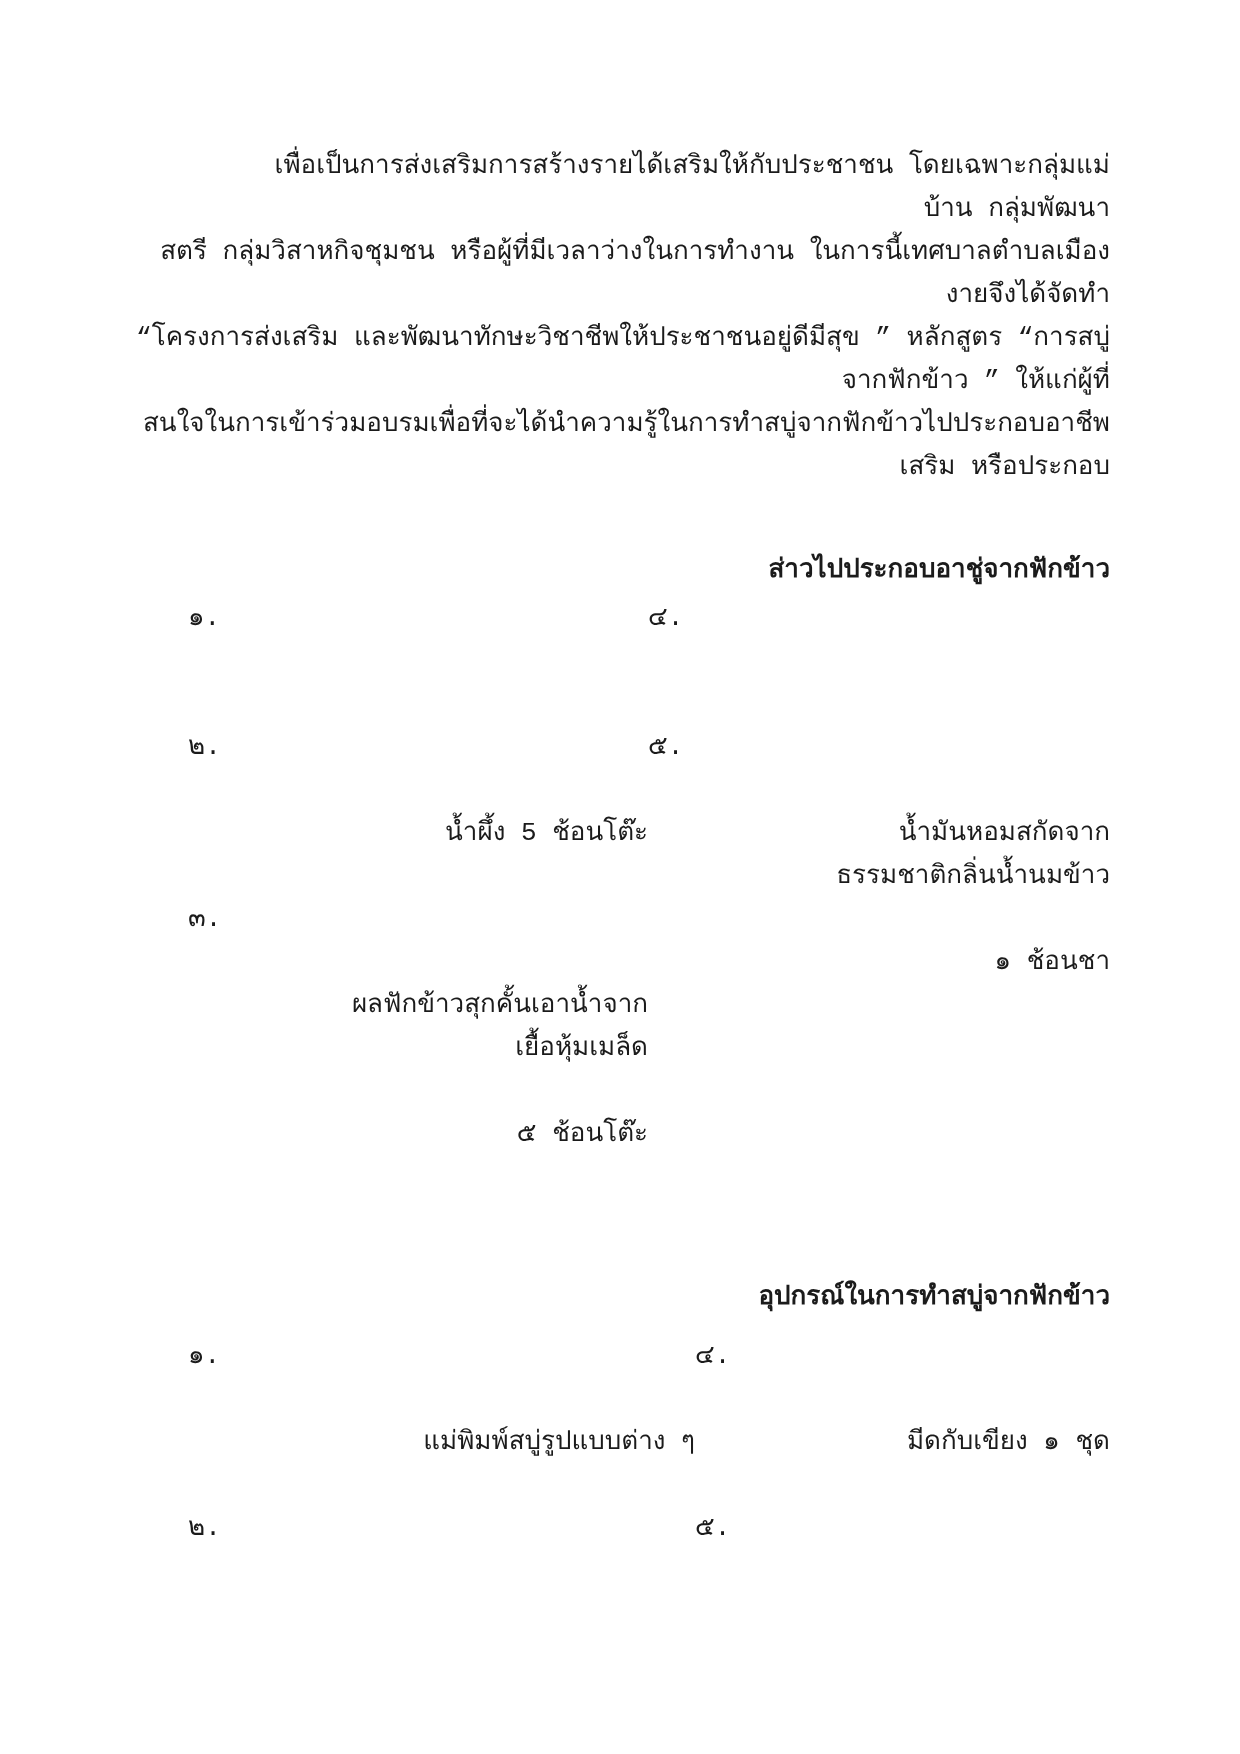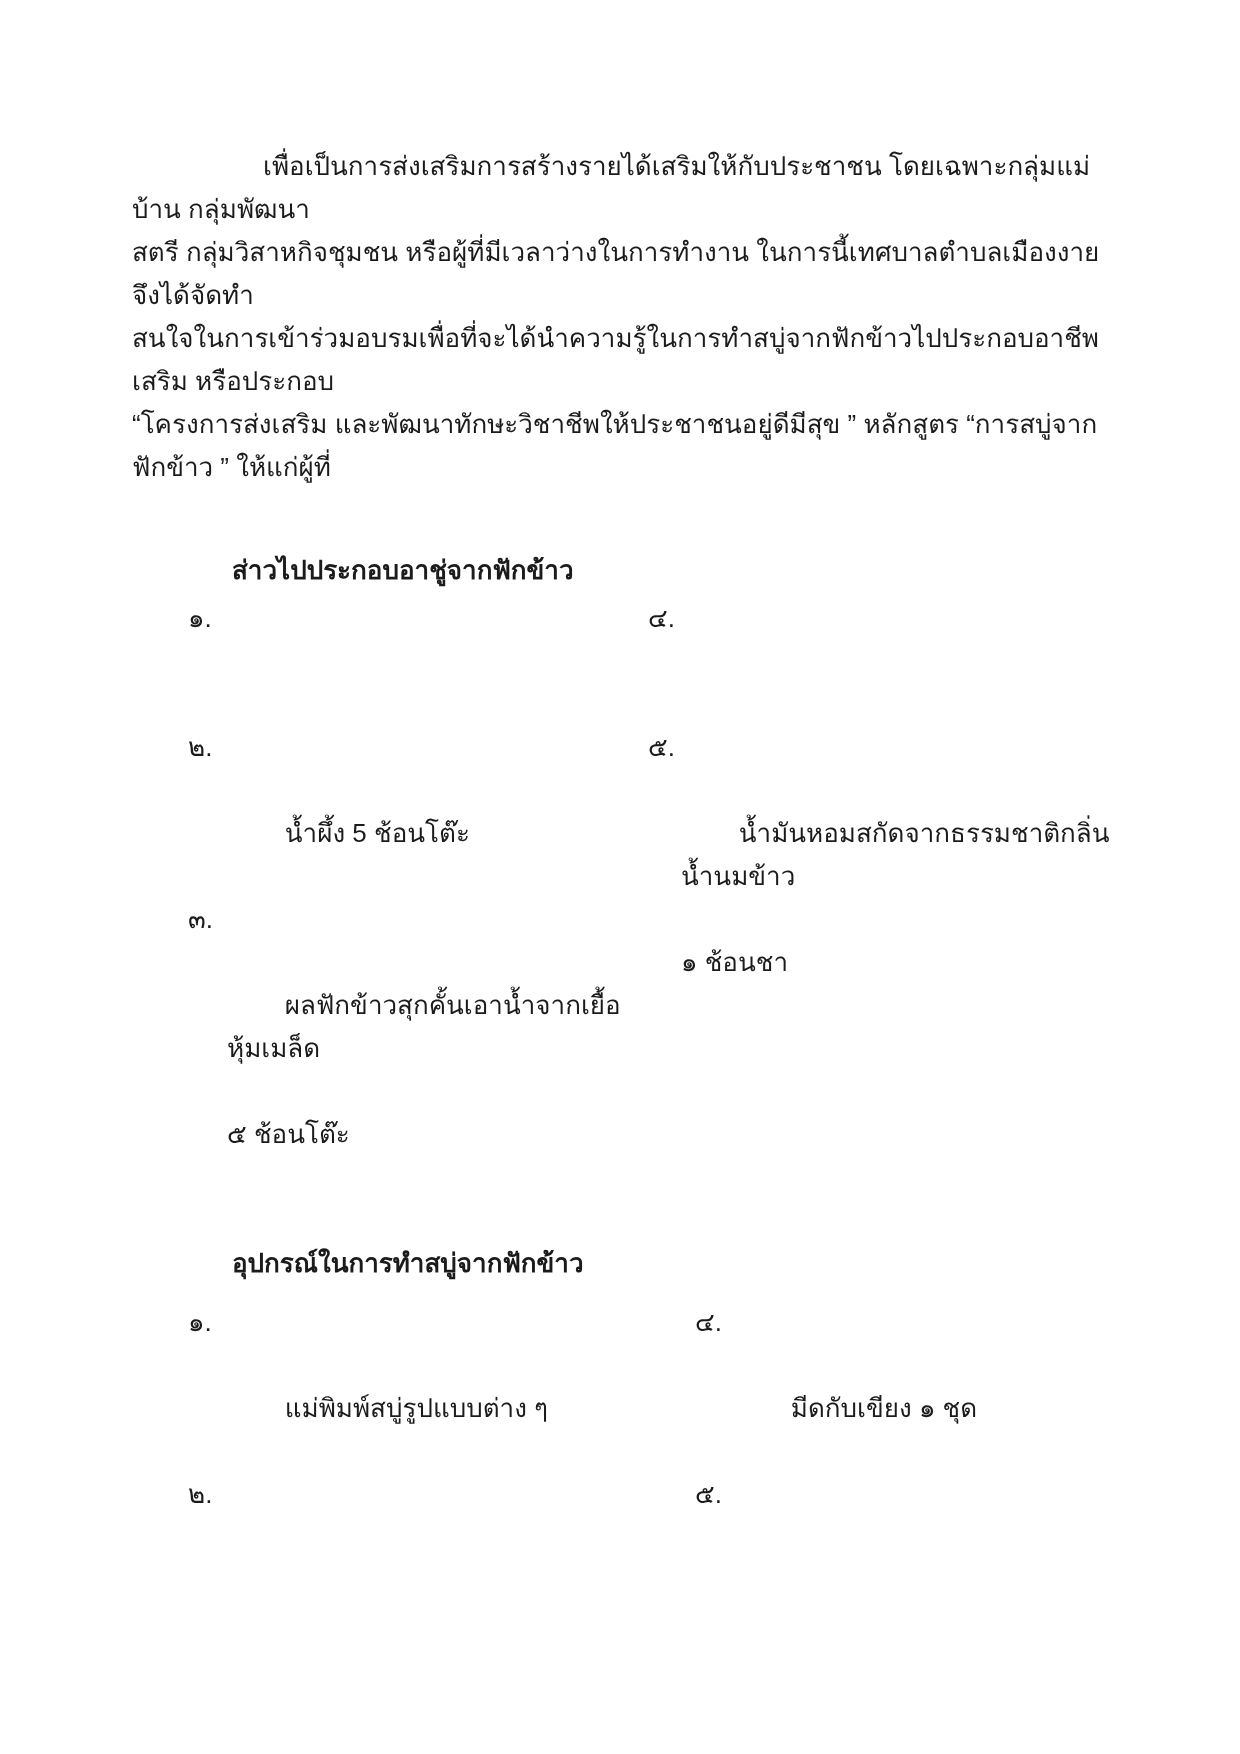--- a/index.html
+++ b/index.html
@@ -4,57 +4,58 @@
 <style>
   html,body{margin:0;padding:0;background:#ffffff;}
   .page{
     position:relative;
     width:1240px;
     height:1754px;
     margin:0 auto;
     background:#ffffff;
     box-sizing:border-box;
     padding:145px 130px 0 132px;
-    font-family:Liberation Sans, sans-serif;
+    font-family:Liberation Mono, monospace;
     font-size:26px;
     line-height:43px;
     color:#1b1b1b;
     overflow:hidden;
+    text-align:right;
   }
   .line{white-space:pre-wrap;}
   .indent{text-indent:131px;}
   .sec-heading{
     font-weight:bold;
     margin-left:100px;
     white-space:pre-wrap;
   }
   .h-ing{margin-top:60px;}
-  .h-equip{}
+  .h-equip{margin-top:34px;}
   .cols{display:flex;align-items:flex-start;}
   .cols-ing{margin-top:5px;}
   .cols-equip{margin-top:16px;}
   .colL{flex:0 0 auto;width:516px;}
   .cols-equip .colL{width:563px;}
   .colR{flex:1 1 auto;min-width:0;}
   .li{position:relative;padding-left:95px;white-space:pre-wrap;}
   .li .num{position:absolute;left:56px;top:0;}
   .colR .li{padding-left:33px;}
   .cols-equip .colR .li{padding-left:38px;}
   .colR .li .num{left:0;}
 </style>
 </head>
 <body>
 
 <div class="page">
 
   <div class="intro">
     <div class="line indent">เพื่อเป็นการส่งเสริมการสร้างรายได้เสริมให้กับประชาชน โดยเฉพาะกลุ่มแม่บ้าน กลุ่มพัฒนา</div>
     <div class="line">สตรี กลุ่มวิสาหกิจชุมชน หรือผู้ที่มีเวลาว่างในการทำงาน ในการนี้เทศบาลตำบลเมืองงายจึงได้จัดทำ</div>
+    <div class="line">“โครงการส่งเสริม และพัฒนาทักษะวิชาชีพให้ประชาชนอยู่ดีมีสุข ” หลักสูตร “การสบู่จากฟักข้าว ” ให้แก่ผู้ที่</div>
     <div class="line">สนใจในการเข้าร่วมอบรมเพื่อที่จะได้นำความรู้ในการทำสบู่จากฟักข้าวไปประกอบอาชีพเสริม หรือประกอบ</div>
-    <div class="line">“โครงการส่งเสริม และพัฒนาทักษะวิชาชีพให้ประชาชนอยู่ดีมีสุข ” หลักสูตร “การสบู่จากฟักข้าว ” ให้แก่ผู้ที่</div>
   </div>
 
   <div class="sec-heading h-ing">ส่าวไปประกอบอาชู่จากฟักข้าว</div>
 
   <div class="cols cols-ing">
     <div class="colL">
       <div class="li">
         <span class="num">๑.</span>
       </div>
       <div class="li">

